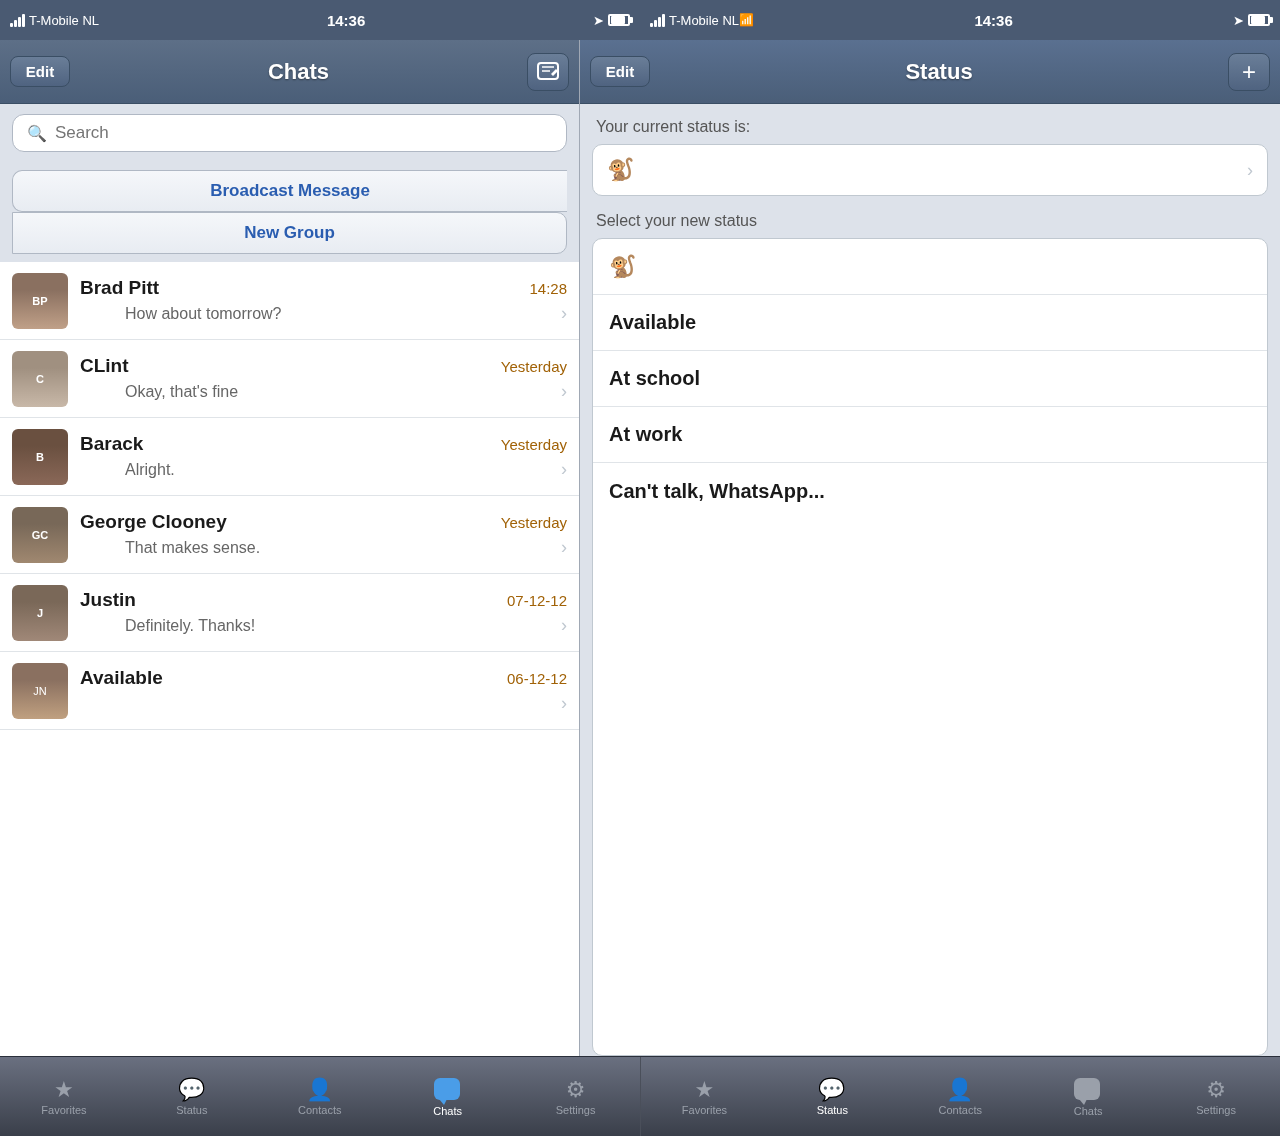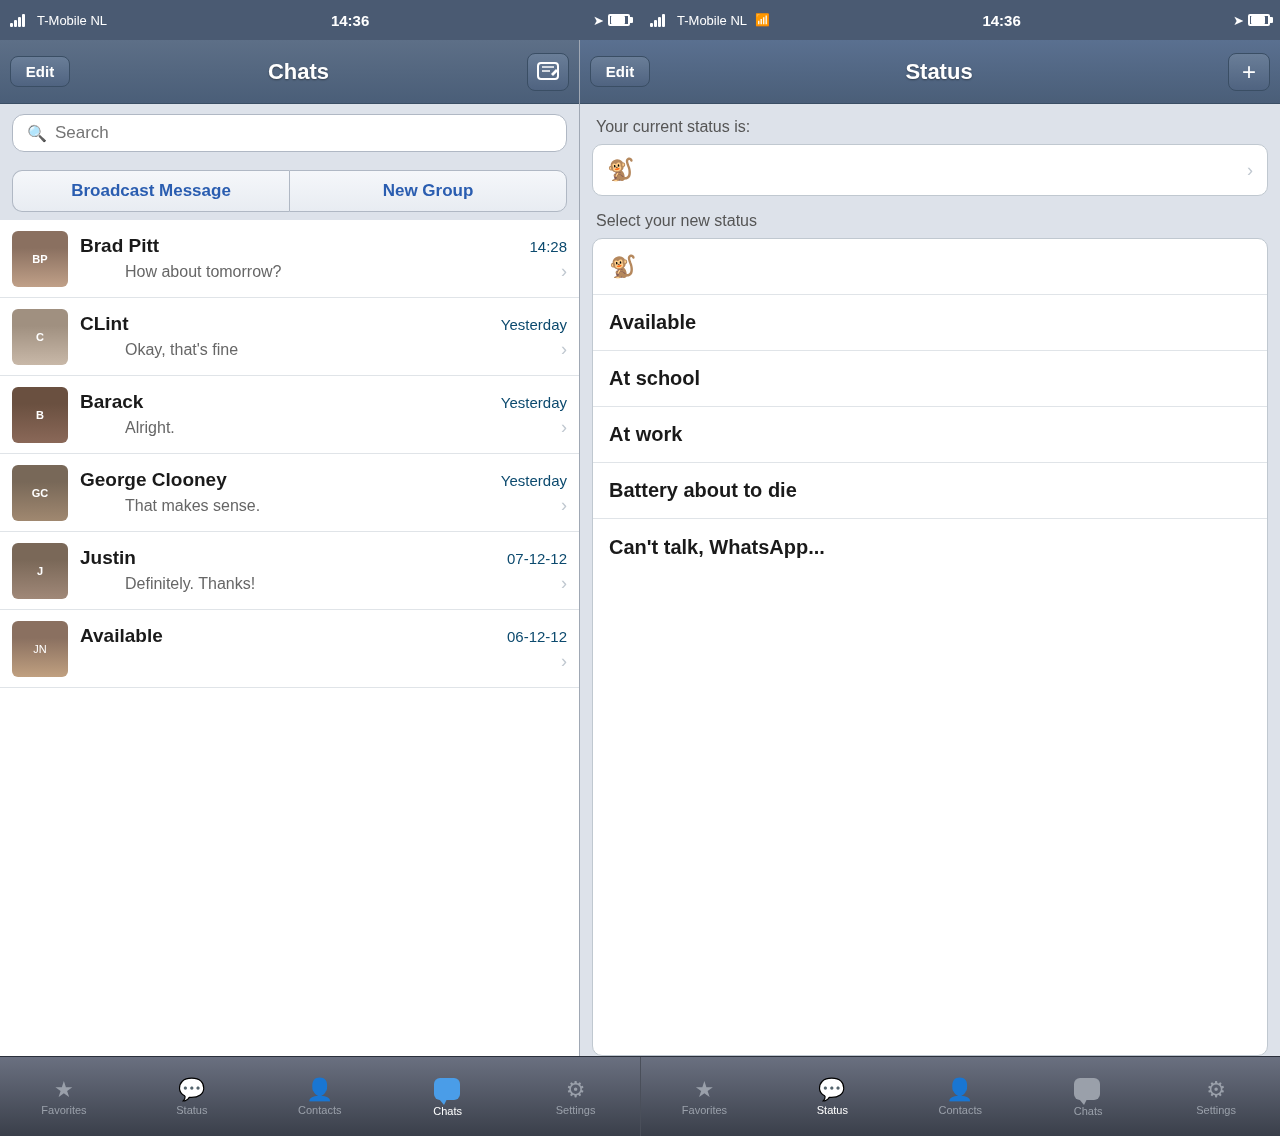--- a/index.html
+++ b/index.html
@@ -24,21 +24,21 @@
       display: flex;
       align-items: center;
       padding: 0 10px;
       color: white;
       font-size: 13px;
       font-weight: 500;
     }
     .status-bar-half .left-info {
       display: flex;
       align-items: center;
-      gap: 8px;
+      gap: 0;
     }
     .status-bar-half .center-time {
       flex: 1;
       text-align: center;
       font-size: 15px;
       font-weight: bold;
     }
     .status-bar-half .right-icons {
       display: flex;
       align-items: center;
@@ -187,20 +187,21 @@
       outline: none;
       flex: 1;
     }
 
     
     .action-buttons {
       display: flex;
       gap: 0;
       padding: 8px 12px;
       background: #dde2ea;
+      flex-direction: column;
     }
     .action-btn {
       flex: 1;
       padding: 10px;
       background: linear-gradient(180deg, #f5f7fa 0%, #e8ecf2 100%);
       border: 1px solid #b0b8c4;
       border-radius: 10px;
       color: #2a5db0;
       font-size: 17px;
       font-weight: 700;
@@ -256,21 +257,21 @@
       align-items: baseline;
       margin-bottom: 4px;
     }
     .chat-name {
       font-size: 19px;
       font-weight: bold;
       color: #1a1a1a;
     }
     .chat-time {
       font-size: 15px;
-      color: #0c4a6e;
+      color: #a16207;
       white-space: nowrap;
     }
     .chat-preview-row {
       display: flex;
       align-items: center;
       justify-content: space-between;
       margin-left: 45px;
     }
     .chat-preview {
       font-size: 16px;
@@ -608,23 +609,20 @@
         <div class="status-item">
           <span class="status-item-text">Available</span>
         </div>
         <div class="status-item">
           <span class="status-item-text">At school</span>
         </div>
         <div class="status-item">
           <span class="status-item-text">At work</span>
         </div>
         <div class="status-item">
-          <span class="status-item-text">Battery about to die</span>
-        </div>
-        <div class="status-item">
           <span class="status-item-text">Can't talk, WhatsApp...</span>
         </div>
       </div>
   </div>
 
 </div>
 
 <div class="tab-bars">
   <div class="tab-bar-half">
 

